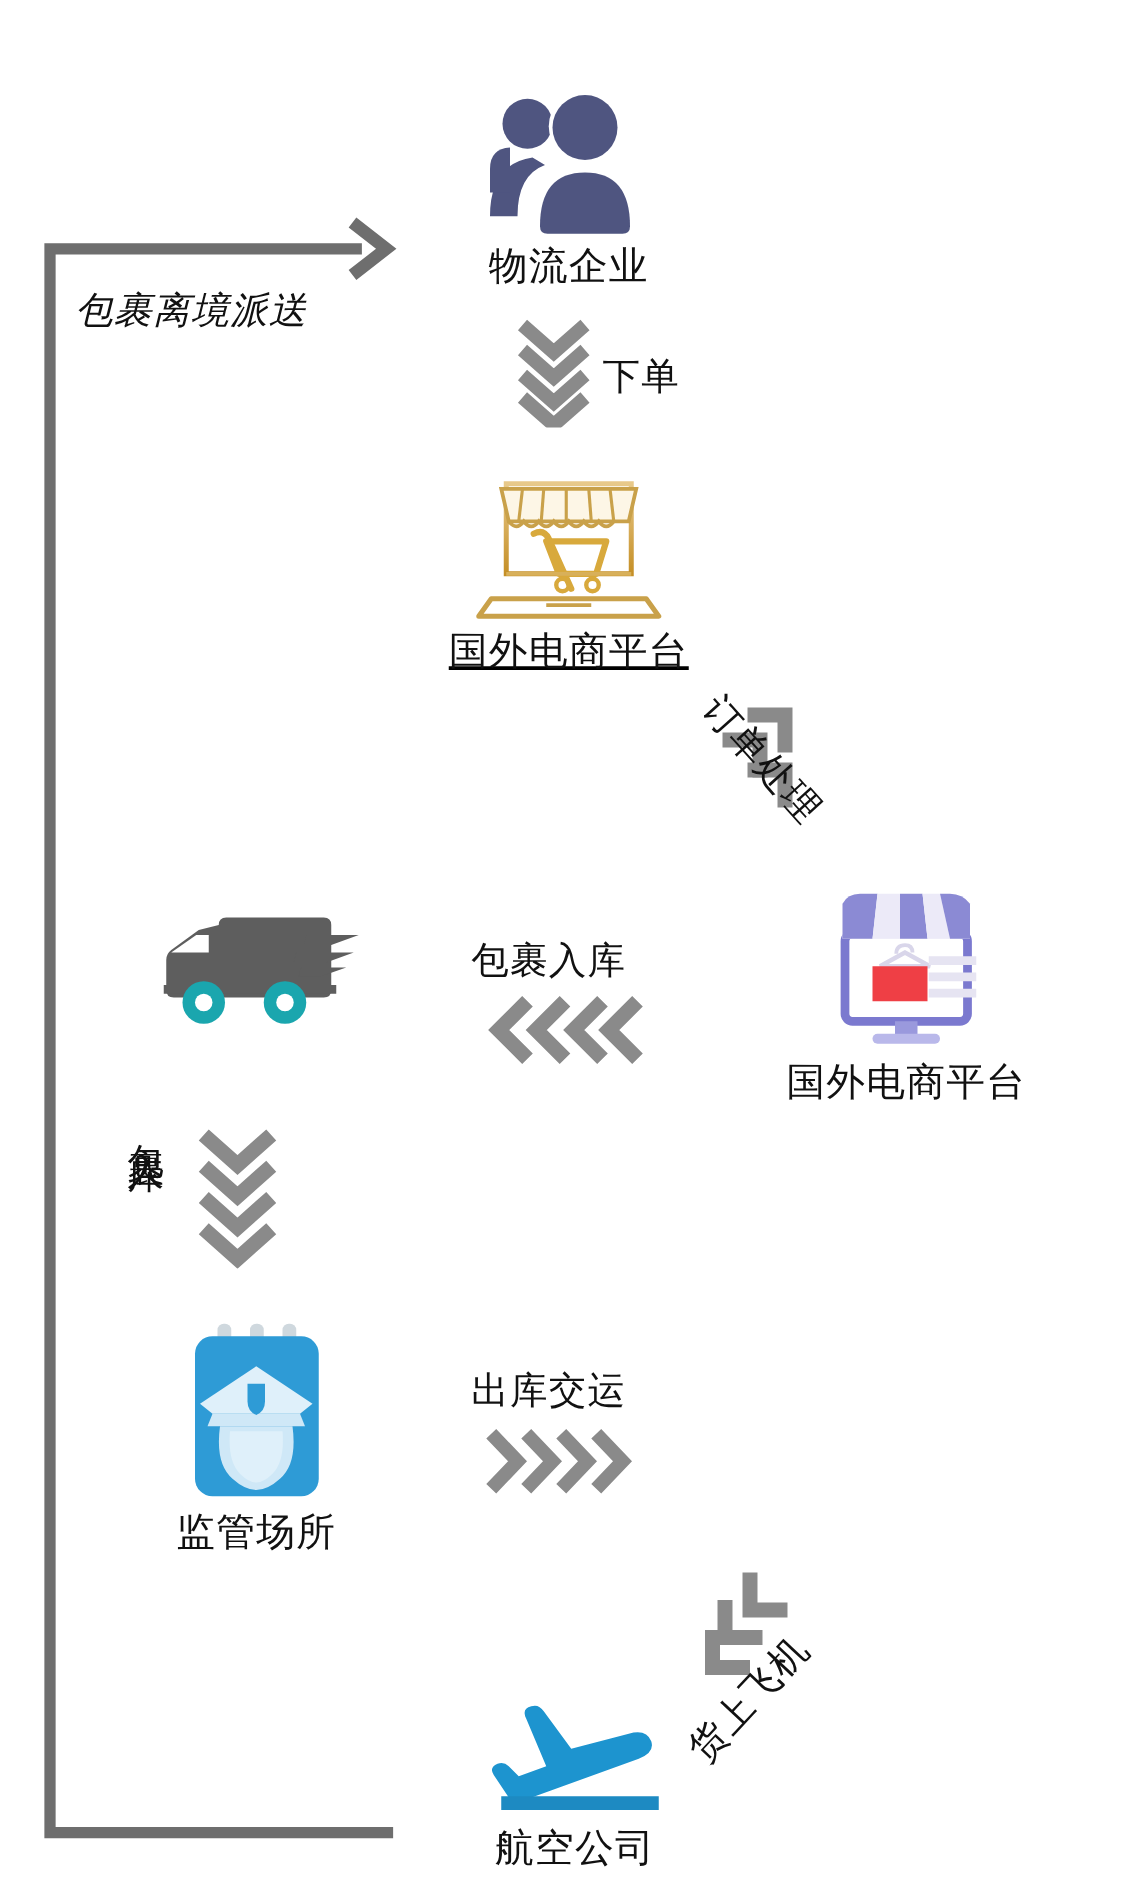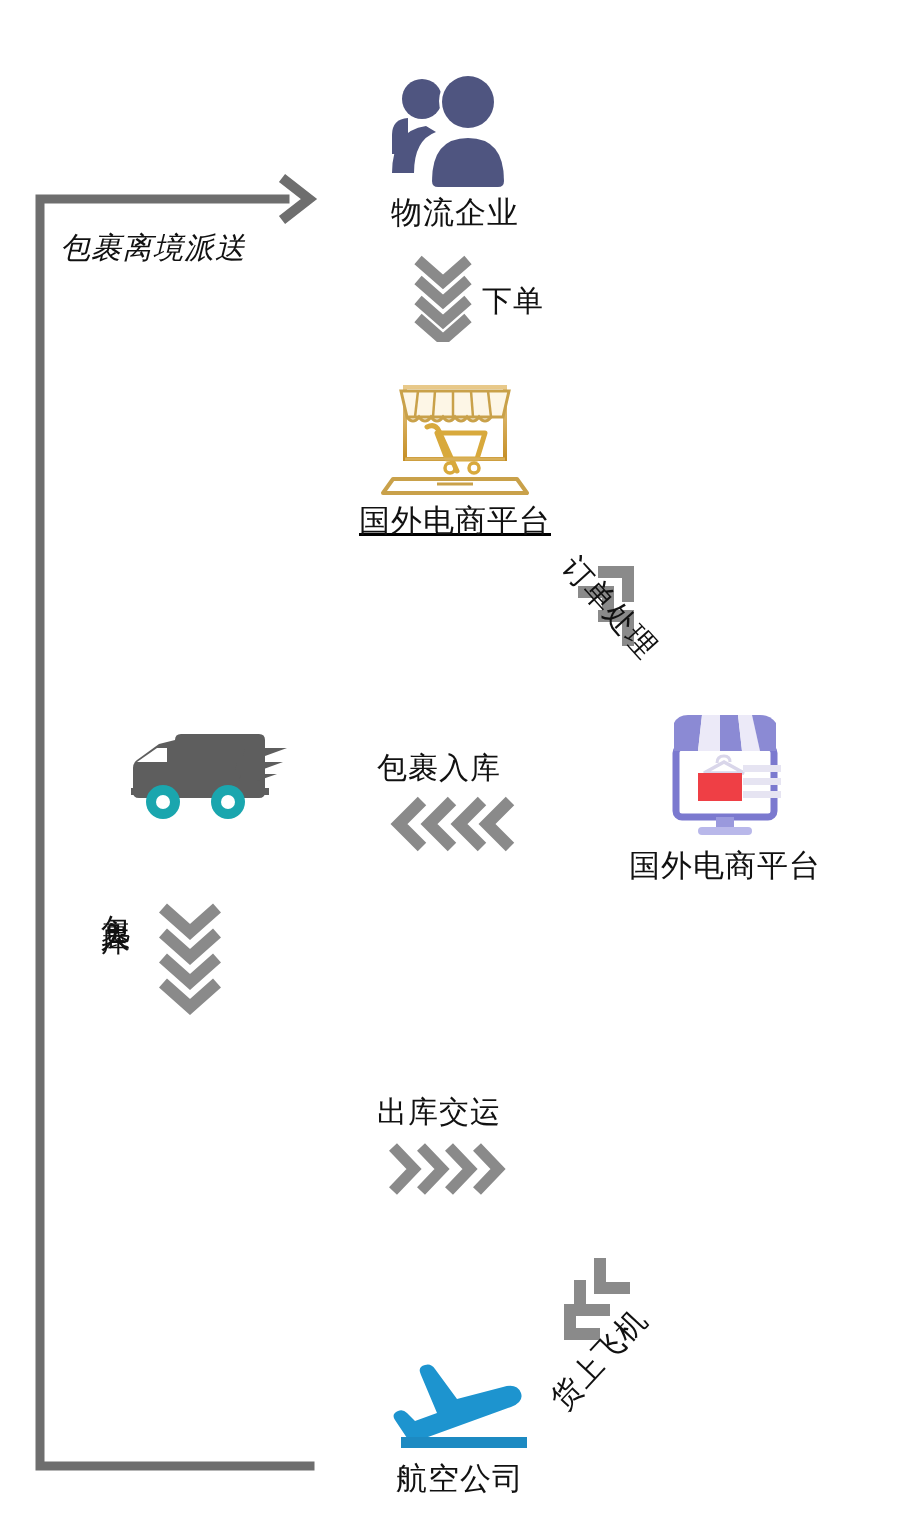--- a/index.html
+++ b/index.html
@@ -192,20 +192,41 @@
     <svg width="70" height="115" viewBox="0 0 70 115">
       <g fill="none" stroke="#8a8a8a" stroke-width="12" stroke-linecap="butt" stroke-linejoin="miter">
         <polyline points="8,8 35,32 62,8"></polyline>
         <polyline points="8,33 35,57 62,33"></polyline>
         <polyline points="8,58 35,82 62,58"></polyline>
         <polyline points="8,83 35,107 62,83"></polyline>
       </g>
     </svg>
   </div>
 
+  <div class="node" style="left:100px; top:1055px; width:210px;">
+    <div class="icon-wrap" style="height:150px;">
+      <svg width="130" height="150" viewBox="0 0 130 150">
+
+        <g fill="#cfd8de">
+          <rect x="34" y="4" width="11" height="22" rx="5"></rect>
+          <rect x="60" y="4" width="11" height="22" rx="5"></rect>
+          <rect x="86" y="4" width="11" height="22" rx="5"></rect>
+        </g>
+        <rect x="16" y="14" width="99" height="128" rx="14" fill="#2e9bd6"></rect>
+
+        <path d="M65 38 L110 68 L100 76 L30 76 L20 68 Z" fill="#dff0fa"></path>
+        <path d="M30 76 L100 76 L104 86 L26 86 Z" fill="#cfe8f7"></path>
+        <path d="M58 52 l14 0 l0 14 q0 8 -7 11 q-7 -3 -7 -11 Z" fill="#2e9bd6"></path>
+
+        <path d="M36 86 q-4 30 10 42 q10 9 19 9 q9 0 19 -9 q14 -12 10 -42 Z" fill="#cfe8f7"></path>
+        <path d="M44 90 q-2 24 8 34 q7 7 13 7 q6 0 13 -7 q10 -10 8 -34 Z" fill="#dff0fa"></path>
+      </svg>
+    </div>
+    <div class="node-label">监管场所</div>
+  </div>
 
   <div class="flow-label" style="left:377px; top:1092px;text-align:center;">出库交运</div>
   <div class="chevrons" style="left:385px; top:1140px;">
     <svg width="125" height="58" viewBox="0 0 125 58">
       <g fill="none" stroke="#8a8a8a" stroke-width="11" stroke-linecap="butt" stroke-linejoin="miter">
         <polyline points="8,7 29,29 8,51"></polyline>
         <polyline points="36,7 57,29 36,51"></polyline>
         <polyline points="64,7 85,29 64,51"></polyline>
         <polyline points="92,7 113,29 92,51"></polyline>
       </g>

